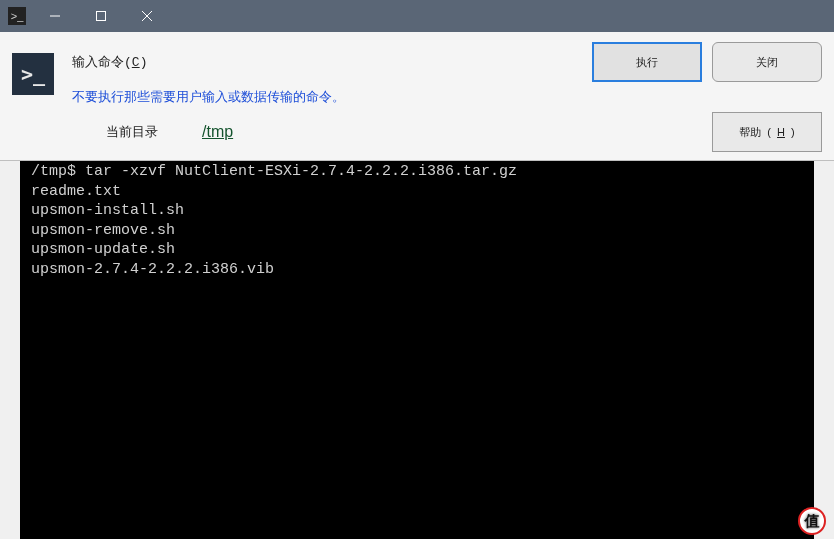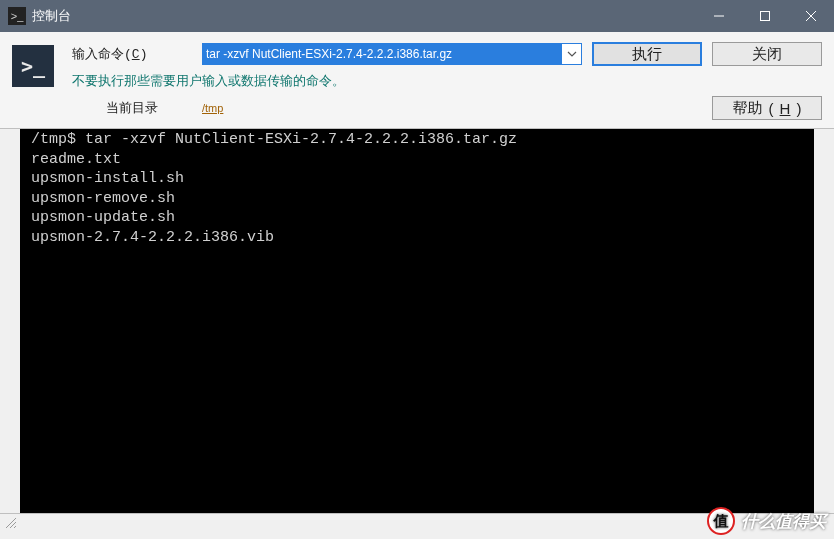--- a/index.html
+++ b/index.html
@@ -107,36 +107,36 @@
     width: 20px;
     border-left: 1px solid #2a7ede;
     display: flex;
     align-items: center;
     justify-content: center;
     background: #fff;
     cursor: pointer;
   }
   .combo .chev svg { stroke: #555; fill: none; stroke-width: 1.2; }
   .btn {
-    height: 24px;
+    height: 40px;
     border: 1px solid #9a9a9a;
     background: #e9e9e9;
-    font-size: 15px;
+    font-size: 11px;
     display: flex;
     align-items: center;
     justify-content: center;
     cursor: pointer;
   }
   .btn.primary { border: 2px solid #2a7ede; background: #e1e1e1; }
   .btn-exec { grid-column: 4; grid-row: 1; }
-  .btn-close { grid-column: 5; grid-row: 1; }
-  .hint { grid-column: 2 / span 2; grid-row: 2; color: #0f766e; font-size: 13px; }
+  .btn-close { grid-column: 5; grid-row: 1; border-radius: 6px; }
+  .hint { grid-column: 2 / span 2; grid-row: 2; color: #1d4ed8; font-size: 13px; }
   .btn-help { grid-column: 5; grid-row: 3; gap: 6px; }
   .label-cwd { grid-column: 2; grid-row: 3; text-align: center; }
-  .cwd-val { grid-column: 3; grid-row: 3; color: #a16207; font-size: 11px; text-decoration: underline; }
+  .cwd-val { grid-column: 3; grid-row: 3; color: #14532d; font-size: 16px; text-decoration: underline; }
 
   
   .terminal {
     background: #000;
     color: #d0d0d0;
     font-family: Consolas, "Courier New", monospace;
     font-size: 15px;
     line-height: 1.3;
     padding: 0 10px;
     height: calc(539px - 32px - 103px - 20px);
@@ -180,21 +180,20 @@
     color: #111;
     display: flex; align-items: center; justify-content: center;
     font-style: normal; font-size: 15px;
   }
 </style>
 </head>
 <body>
 
 <div class="titlebar">
   <span class="titlebar-icon">&gt;_</span>
-  <span class="titlebar-text">控制台</span>
   <div class="titlebar-controls">
     <div class="titlebar-btn">
       <svg width="12" height="12">
           <line x1="1" y1="6" x2="11" y2="6"></line>
         </svg>
     </div>
     <div class="titlebar-btn">
       <svg width="12" height="12">
           <rect x="1.5" y="1.5" width="9" height="9"></rect>
         </svg>
@@ -208,29 +207,20 @@
   </div>
 </div>
 
 <div class="toolbar">
   <div class="cmd-icon">&gt;_</div>
 
   <div class="label-input">
     <span>输入命令</span>(<span class="accel">C</span>)
   </div>
 
-  <div class="combo">
-    <input type="text" value="tar -xzvf NutClient-ESXi-2.7.4-2.2.2.i386.tar.gz" style="">
-    <div class="sel">tar -xzvf NutClient-ESXi-2.7.4-2.2.2.i386.tar.gz</div>
-    <div class="chev">
-      <svg width="10" height="6">
-          <polyline points="1,1 5,5 9,1"></polyline>
-        </svg>
-    </div>
-  </div>
 
   <div class="btn primary btn-exec">执行</div>
   <div class="btn btn-close">关闭</div>
 
   <div class="hint">不要执行那些需要用户输入或数据传输的命令。</div>
 
   <div class="label-cwd">当前目录</div>
   <div class="cwd-val">/tmp</div>
 
   <div class="btn btn-help">
@@ -250,14 +240,13 @@
     <svg width="10" height="10">
         <line x1="0" y1="10" x2="10" y2="0"></line>
         <line x1="4" y1="10" x2="10" y2="4"></line>
         <line x1="8" y1="10" x2="10" y2="8"></line>
       </svg>
   </span>
 </div>
 
 <div class="watermark">
   <span class="badge">值</span>
-  <span>什么值得买</span>
 </div>
 
 </body></html>

